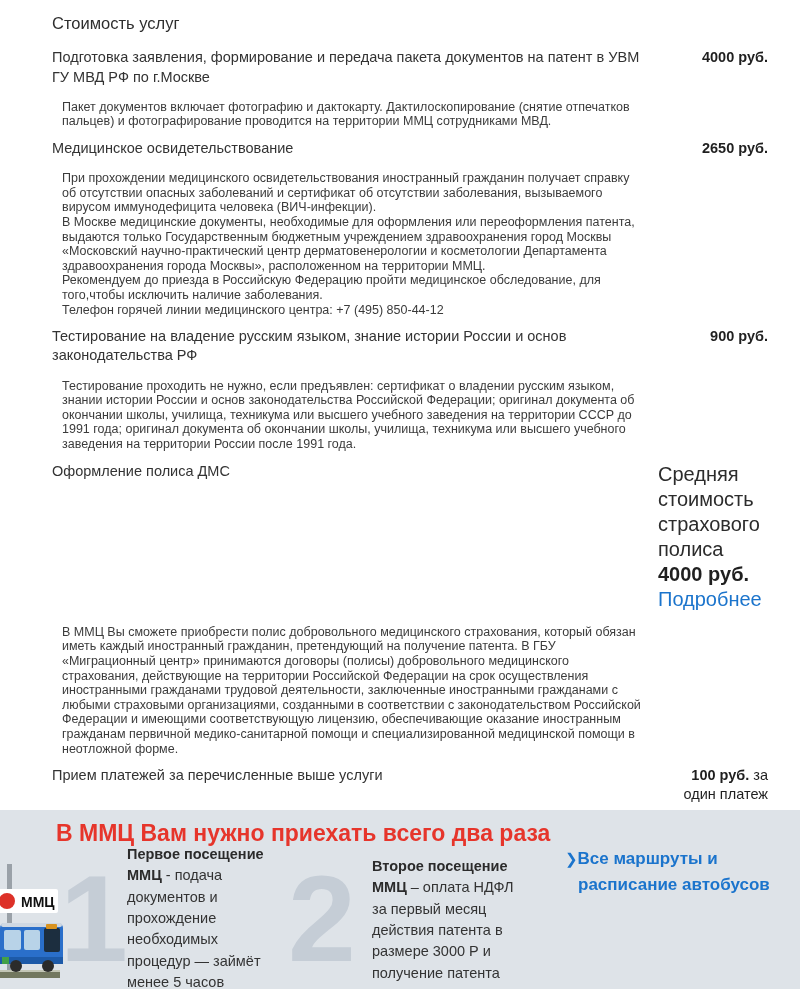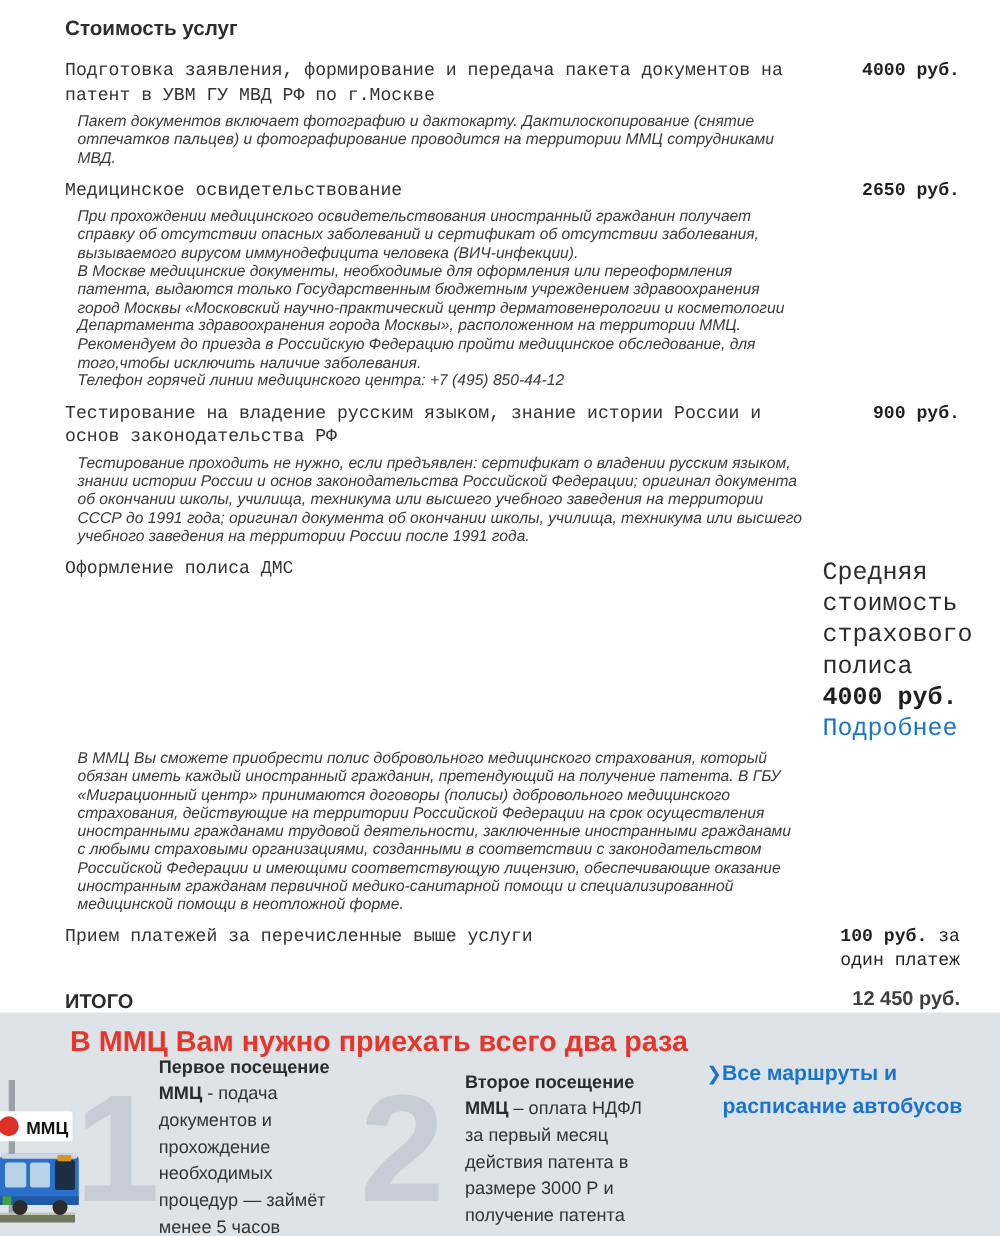--- a/index.html
+++ b/index.html
@@ -10,38 +10,38 @@
     background: #ffffff;
     font-family: "Liberation Sans", "DejaVu Sans", sans-serif;
     color: #333;
     overflow: hidden;
   }
 
   
   .content { padding: 13px 32px 0 52px; }
 
   .page-title {
-    font-size: 16.5px; font-weight: 700; color: #2e2e2e;
+    font-size: 16.5px; font-weight: 400; color: #2e2e2e;
     margin: 0 0 14px 0; line-height: 1.3;
   }
 
   .service { margin-bottom: 10px; }
-  .service-head { display: flex; align-items: flex-start; font-family: Liberation Mono, monospace; }
+  .service-head { display: flex; align-items: flex-start; }
   .service-name {
     flex: 1; font-size: 14.5px; line-height: 1.32; color: #333;
     padding-right: 16px;
   }
   .service-price {
     width: 110px; text-align: right; font-size: 14.5px; line-height: 1.32;
     color: #1f1f1f;
   }
   .service-price b { font-weight: 700; }
   .service-desc {
-    font-style: italic; font-size: 12.5px; line-height: 1.17; color: #3b3b3b;
-    margin: 3px 0 0 10px; max-width: 580px; white-space: pre-line;
+    font-size: 12.5px; line-height: 1.17; color: #3b3b3b;
+    margin: 13px 0 0 10px; max-width: 580px; white-space: pre-line;
   }
   .price-col {
     width: 110px; font-size: 20px; line-height: 1.25;
     color: #2c2c2c;
   }
   .price-col .amount { font-weight: 700; color: #1f1f1f; }
   .price-col .more { color: var(--link-blue, #1b74cc); cursor: pointer; display: block; }
 
   .total-row { display: flex; margin-top: 12px; }
   .total-labels { flex: 1; font-size: 16px; font-weight: 700; color: #2b2b2b; line-height: 1.32; }

